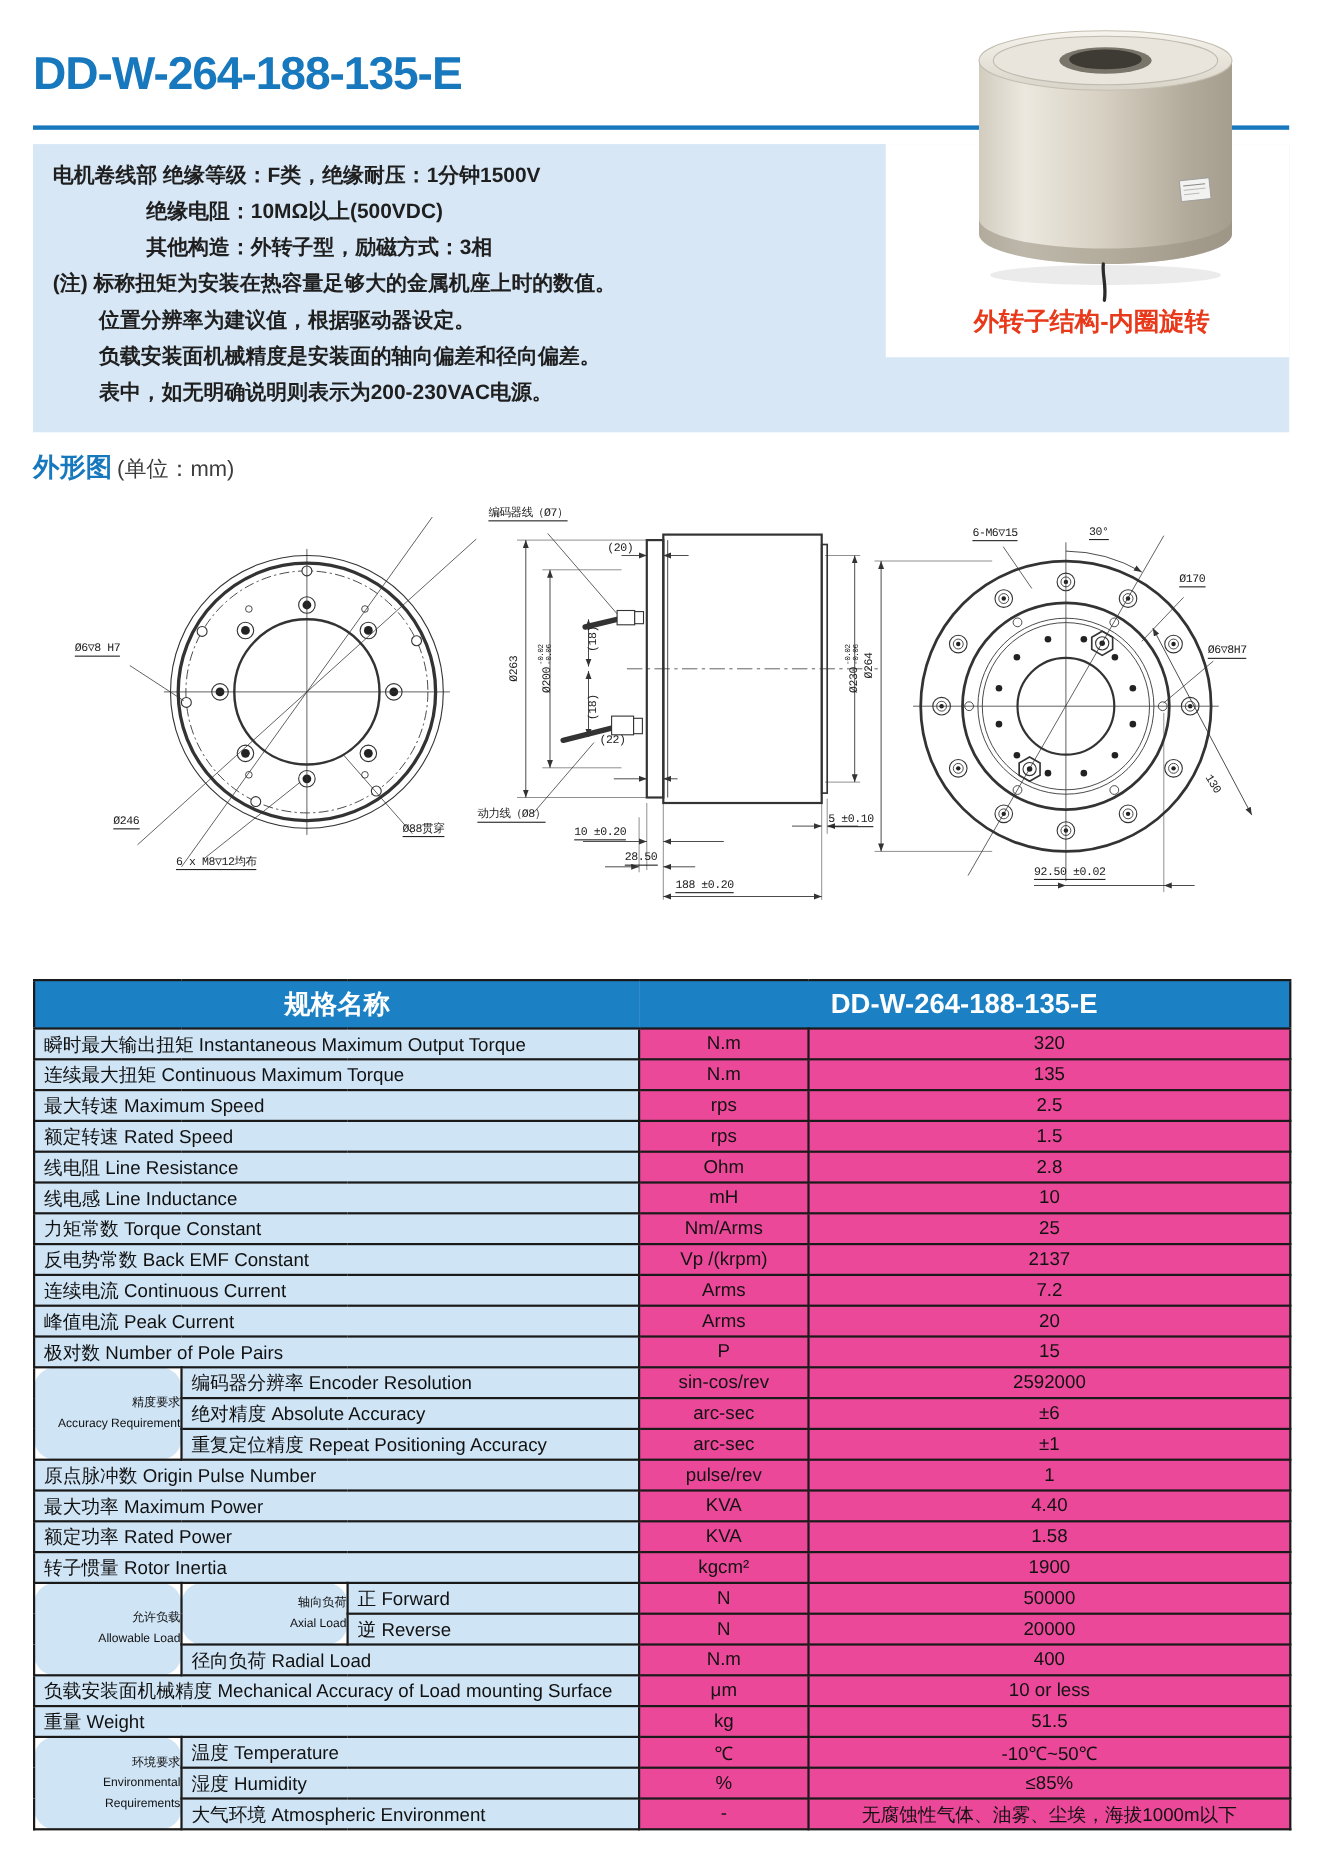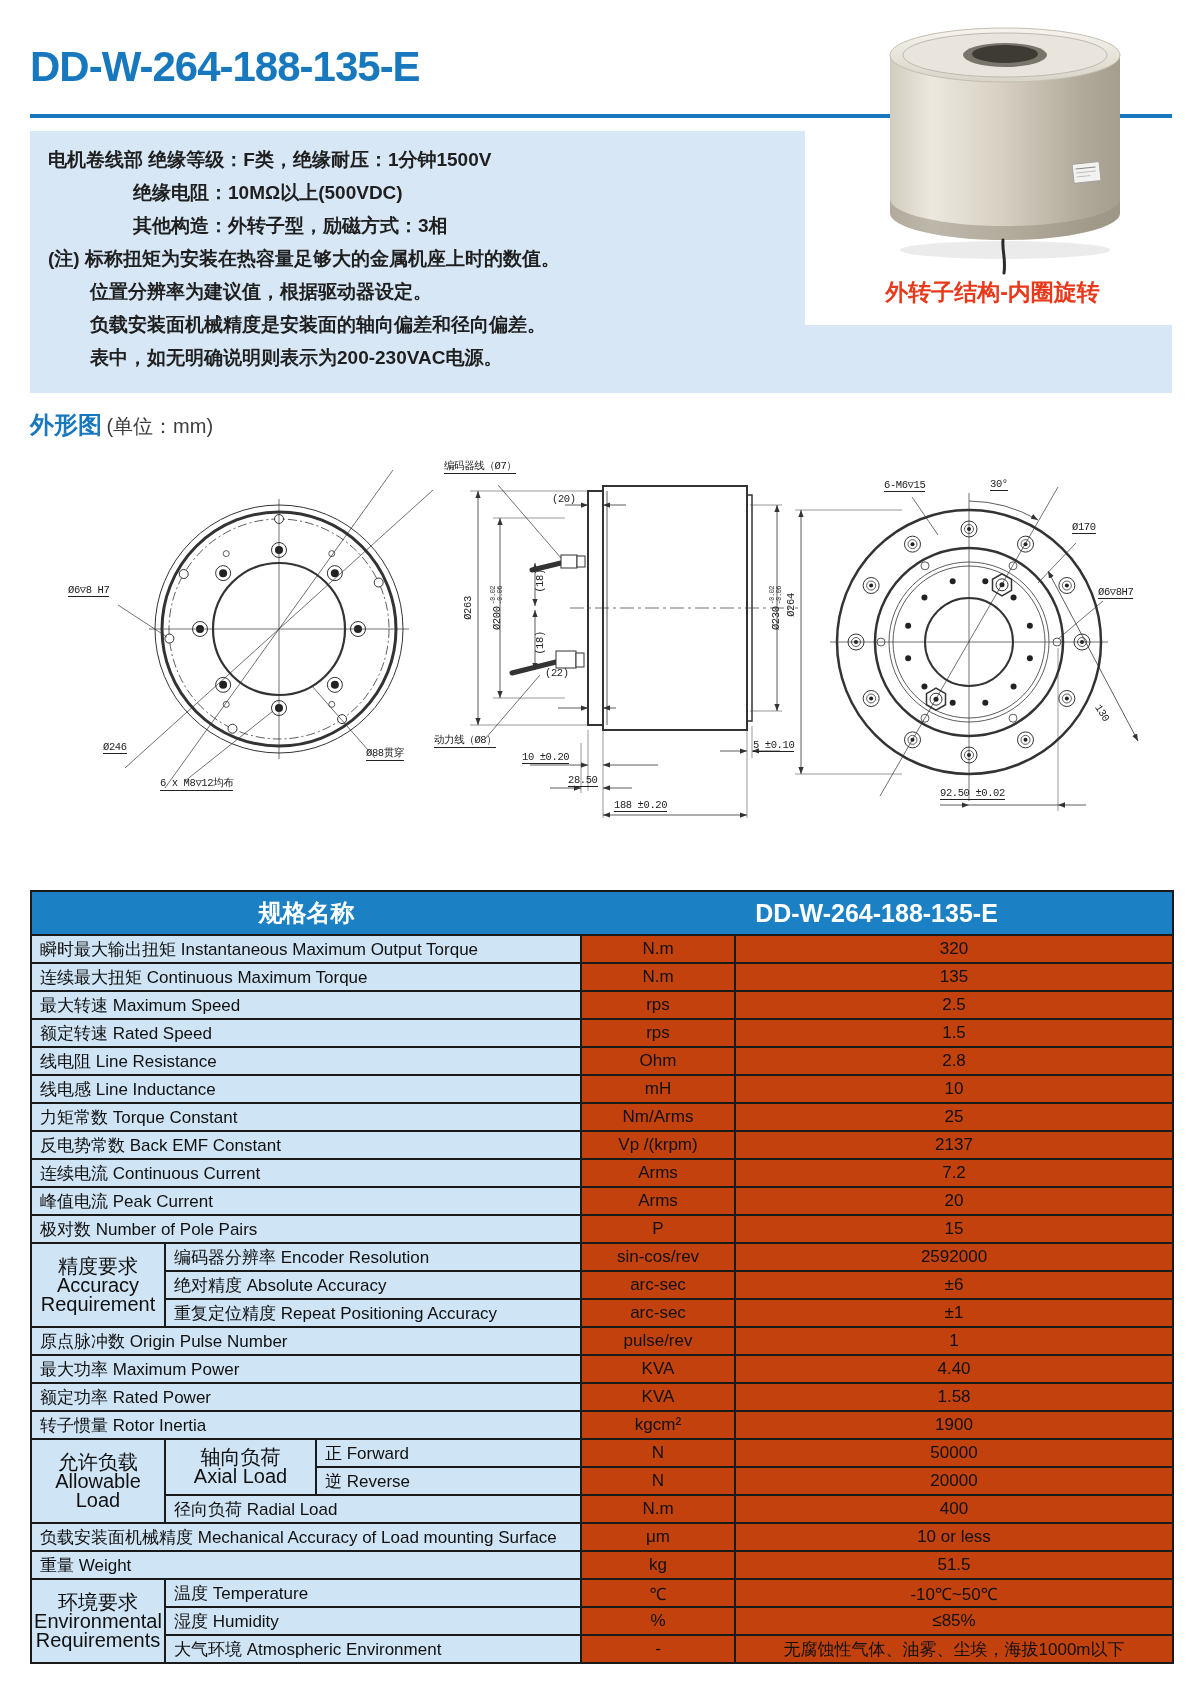--- a/index.html
+++ b/index.html
@@ -33,22 +33,22 @@
   .tolstack{display:inline-flex;flex-direction:column;font-size:7px;line-height:7px;
         vertical-align:middle;margin-left:2px;letter-spacing:-0.5px;}
   
   #perf{position:absolute;left:30px;top:877px;width:1142px;border-collapse:collapse;
         table-layout:fixed;}
   #perf th{background:#1b80c4;color:#fff;height:40px;border:2px solid #1a1a1a;
         border-left-width:0;border-right-width:0;font-weight:700;}
   #perf th.h1{font-size:24px;} #perf th.h2{font-size:25px;}
   #perf td{border:2px solid #1a1a1a;height:26px;font-size:17px;padding:0;color:#111;}
   #perf .c-label{background:#cfe4f5;text-align:left;padding-left:8px;}
-  #perf .c-group{background:#cfe4f5;text-align:center;font-size:20px;line-height:19px;}
-  #perf .c-unit,#perf .c-val{background:#c2410c;text-align:center;}
+  #perf .c-group{background:#cfe4f5;text-align:right;font-size:11px;line-height:19px;border-radius:19px;}
+  #perf .c-unit,#perf .c-val{background:#ec4899;text-align:center;}
   #perf{border:2px solid #1a1a1a;}
   #bottom-stub{position:absolute;left:30px;top:1683px;width:96px;height:7px;
         background:#8fb3d9;opacity:.8;}
 </style>
 </head>
 <body>
 
 <div id="page">
 
   <div id="model-title">DD-W-264-188-135-E</div>

